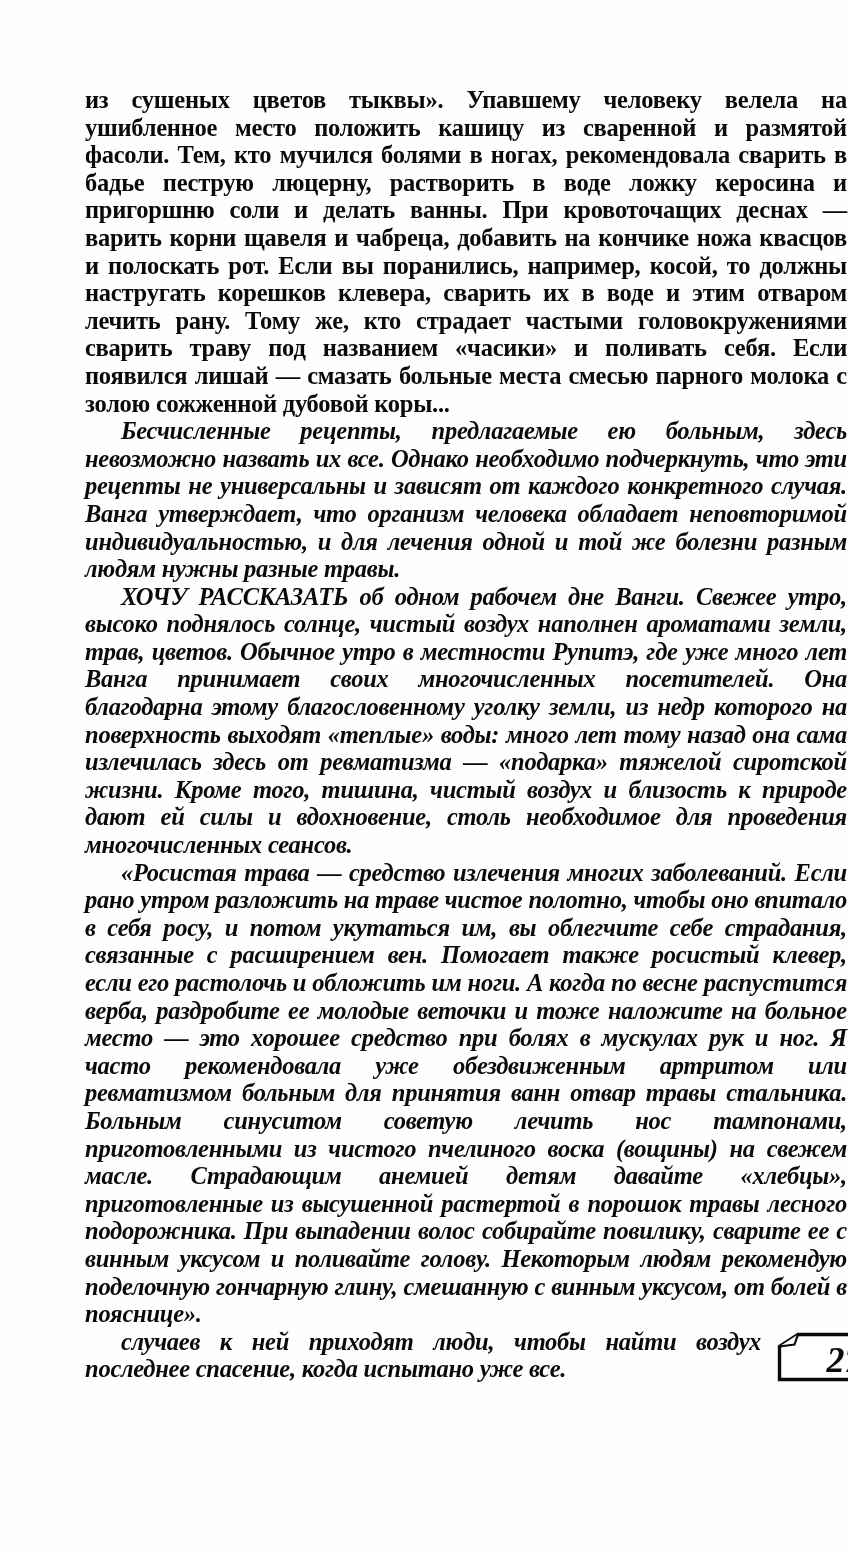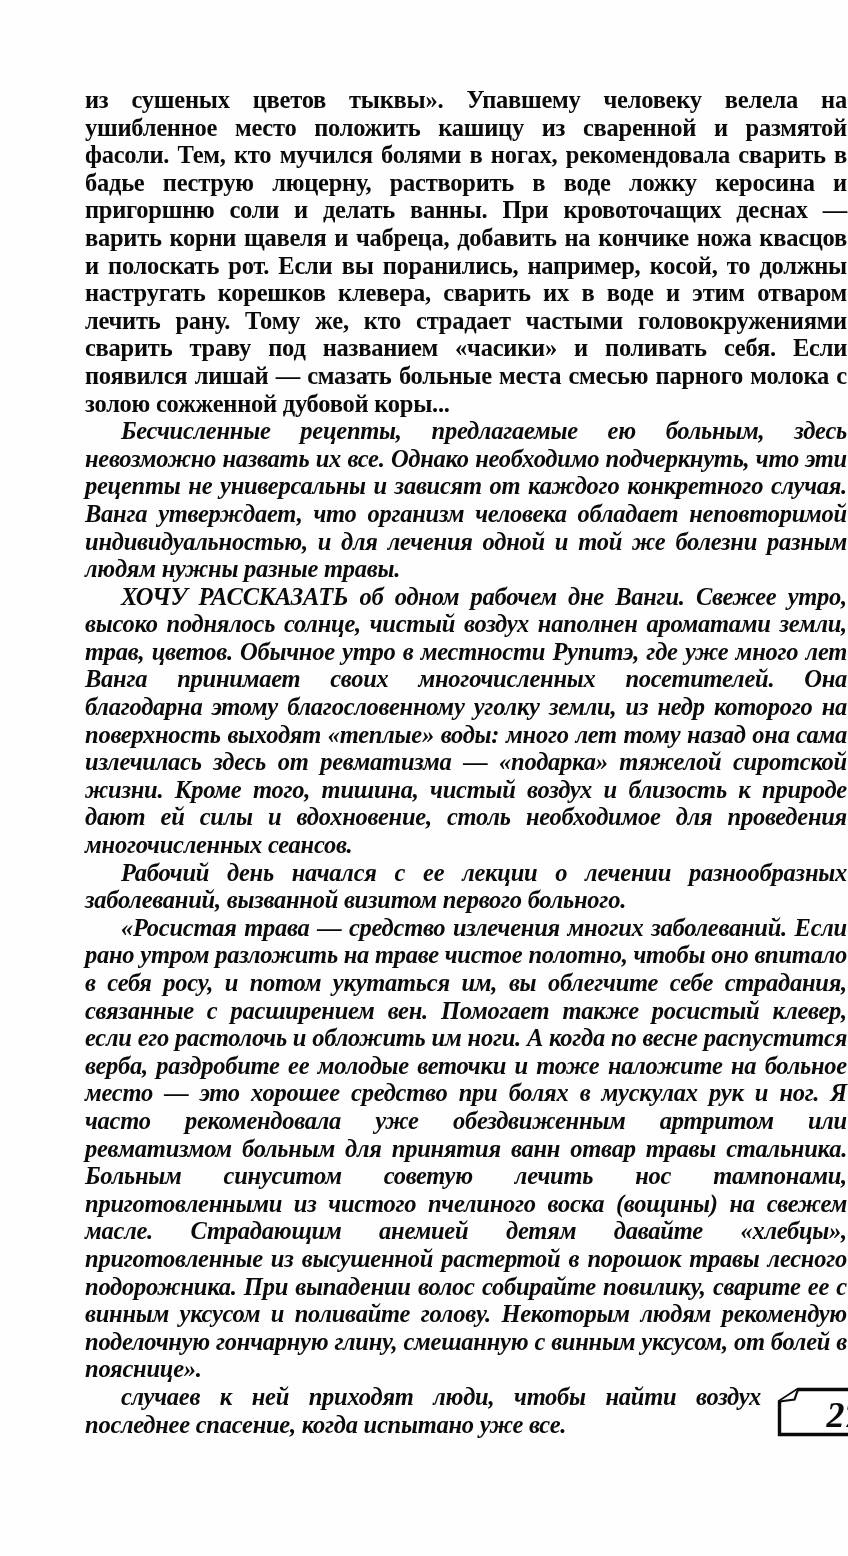--- a/index.html
+++ b/index.html
@@ -51,21 +51,20 @@
 
 <div class="page">
   <div class="text-block">
 
     <p class="para">из сушеных цветов тыквы». Упавшему человеку велела на ушибленное место положить кашицу из сваренной и размятой фасоли. Тем, кто мучился болями в ногах, рекомендовала сварить в бадье пеструю люцерну, растворить в воде ложку керосина и пригоршню соли и делать ванны. При кровоточащих деснах — варить корни щавеля и чабреца, добавить на кончике ножа квасцов и полоскать рот. Если вы поранились, например, косой, то должны настругать корешков клевера, сварить их в воде и этим отваром лечить рану. Тому же, кто страдает частыми головокружениями сварить траву под названием «часики» и поливать себя. Если появился лишай — смазать больные места смесью парного молока с золою сожженной дубовой коры...</p>
 
     <p class="para indent">Бесчисленные рецепты, предлагаемые ею больным, здесь невозможно назвать их все. Однако необходимо подчеркнуть, что эти рецепты не универсальны и зависят от каждого конкретного случая. Ванга утверждает, что организм человека обладает неповторимой индивидуальностью, и для лечения одной и той же болезни разным людям нужны разные травы.</p>
 
     <p class="para indent">ХОЧУ РАССКАЗАТЬ об одном рабочем дне Ванги. Свежее утро, высоко поднялось солнце, чистый воздух наполнен ароматами земли, трав, цветов. Обычное утро в местности Рупитэ, где уже много лет Ванга принимает своих многочисленных посетителей. Она благодарна этому благословенному уголку земли, из недр которого на поверхность выходят «теплые» воды: много лет тому назад она сама излечилась здесь от ревматизма — «подарка» тяжелой сиротской жизни. Кроме того, тишина, чистый воздух и близость к природе дают ей силы и вдохновение, столь необходимое для проведения многочисленных сеансов.</p>
 
-    <p class="para indent">Рабочий день начался с ее лекции о лечении разнообразных заболеваний, вызванной визитом первого больного.</p>
 
     <p class="para indent">«Росистая трава — средство излечения многих заболеваний. Если рано утром разложить на траве чистое полотно, чтобы оно впитало в себя росу, и потом укутаться им, вы облегчите себе страдания, связанные с расширением вен. Помогает также росистый клевер, если его растолочь и обложить им ноги. А когда по весне распустится верба, раздробите ее молодые веточки и тоже наложите на больное место — это хорошее средство при болях в мускулах рук и ног. Я часто рекомендовала уже обездвиженным артритом или ревматизмом больным для принятия ванн отвар травы стальника. Больным синуситом советую лечить нос тампонами, приготовленными из чистого пчелиного воска (вощины) на свежем масле. Страдающим анемией детям давайте «хлебцы», приготовленные из высушенной растертой в порошок травы лесного подорожника. При выпадении волос собирайте повилику, сварите ее с винным уксусом и поливайте голову. Некоторым людям рекомендую поделочную гончарную глину, смешанную с винным уксусом, от болей в пояснице».</p>
 
     <p class="para indent">
       <span class="pagebox">
         <svg width="94" height="50" viewBox="0 0 94 50">
           <path d="M 21 2.5 L 91.5 2.5 L 91.5 47.5 L 2.5 47.5 L 2.5 14.5 Z" fill="#ffffff" stroke="#0a0a0a" stroke-width="3.4" stroke-linejoin="miter"></path>
           <path d="M 21 2.5 L 17.5 12.5 L 2.5 14.5" fill="#ffffff" stroke="#0a0a0a" stroke-width="2.2" stroke-linejoin="miter"></path>
           <text x="85" y="39.5" text-anchor="end" font-size="36" fill="#0a0a0a">27</text>
         </svg>

